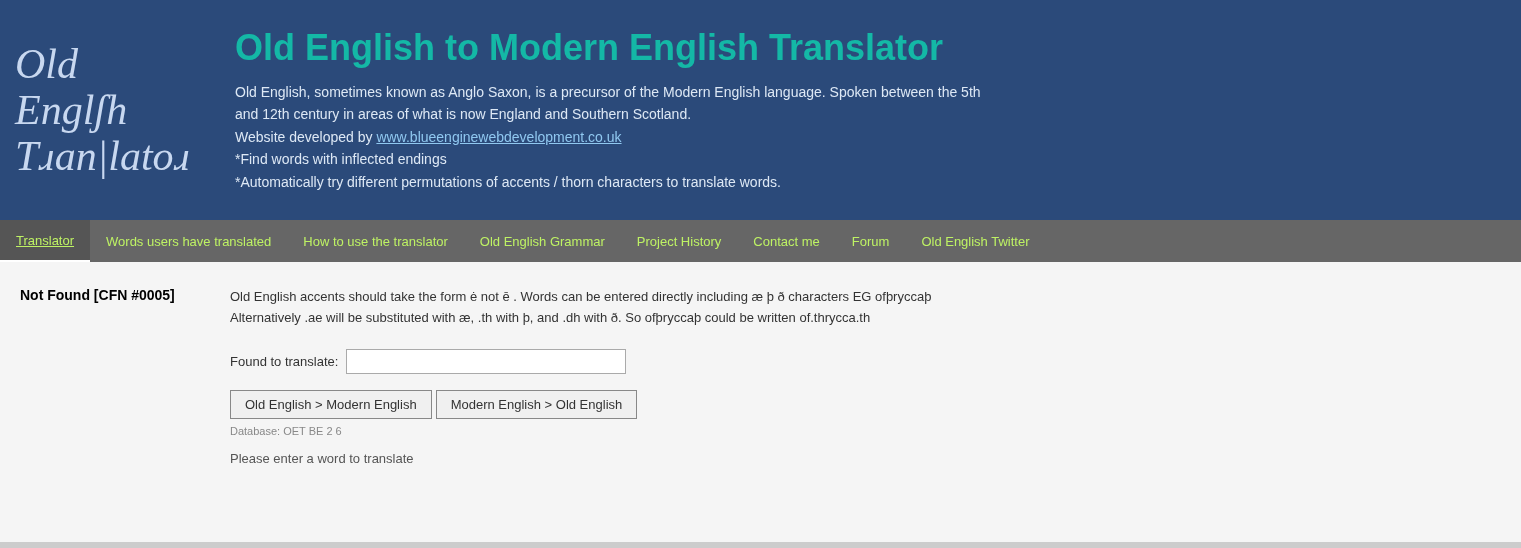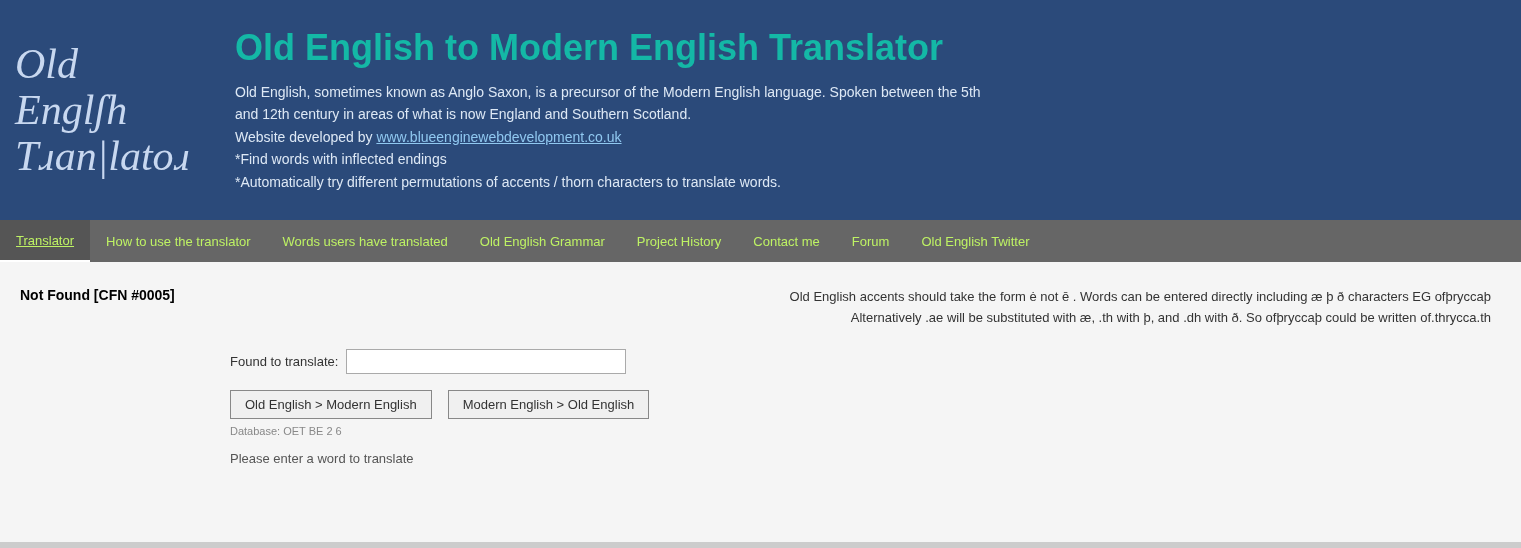--- a/index.html
+++ b/index.html
@@ -121,21 +121,20 @@
     .right-panel {
       flex: 1;
       padding: 5px 20px;
     }
 
     .info-text {
       font-size: 13px;
       color: #333;
       line-height: 1.6;
       margin-bottom: 20px;
-      text-align: right;
     }
 
     .form-row {
       display: flex;
       align-items: center;
       margin-bottom: 16px;
     }
 
     .form-label {
       font-size: 13px;
@@ -147,21 +146,21 @@
     .word-input {
       border: 1px solid #aaa;
       padding: 4px 6px;
       font-size: 13px;
       width: 280px;
       background: #fff;
     }
 
     .button-row {
       display: flex;
-      gap: 16px;
+      gap: 4px;
       margin-bottom: 6px;
     }
 
     .translate-btn {
       border: 1px solid #888;
       background: #f0f0f0;
       padding: 6px 14px;
       font-size: 13px;
       cursor: pointer;
       color: #333;
@@ -198,22 +197,22 @@
         <span>Website developed by </span><a href="#" style="color:#90c8f0;">www.blueenginewebdevelopment.co.uk</a><br>
         <span>*Find words with inflected endings</span><br>
         <span>*Automatically try different permutations of accents / thorn characters to translate words.</span>
       </div>
     </div>
 
   </div>
 
   <div class="nav-bar">
     <div class="nav-item active">Translator</div>
+    <div class="nav-item">Words users have translated</div>
     <div class="nav-item">How to use the translator</div>
-    <div class="nav-item">Words users have translated</div>
     <div class="nav-item">Old English Grammar</div>
     <div class="nav-item">Project History</div>
     <div class="nav-item">Contact me</div>
     <div class="nav-item">Forum</div>
     <div class="nav-item">Old English Twitter</div>
   </div>
 
   <div class="main-content">
     <div class="left-panel">
       <div class="not-found">Not Found [CFN #0005]</div>

